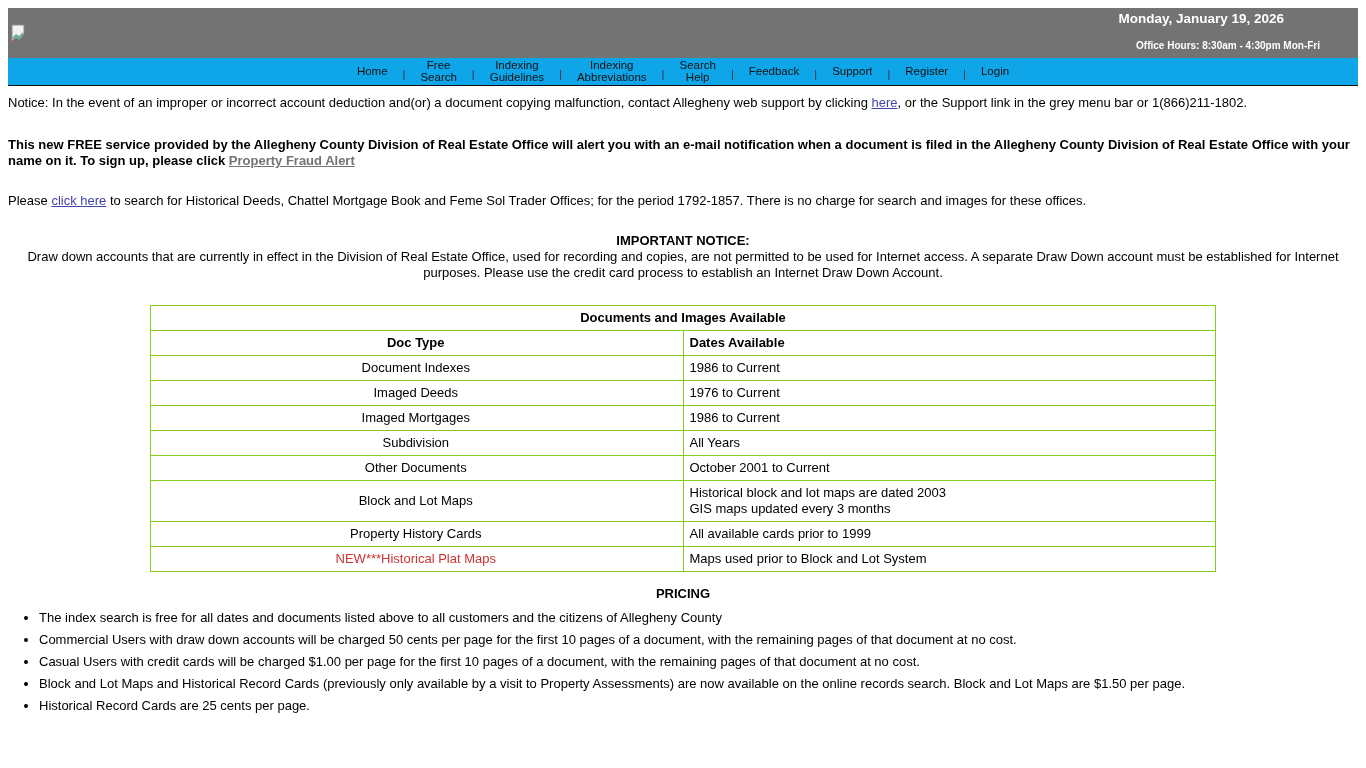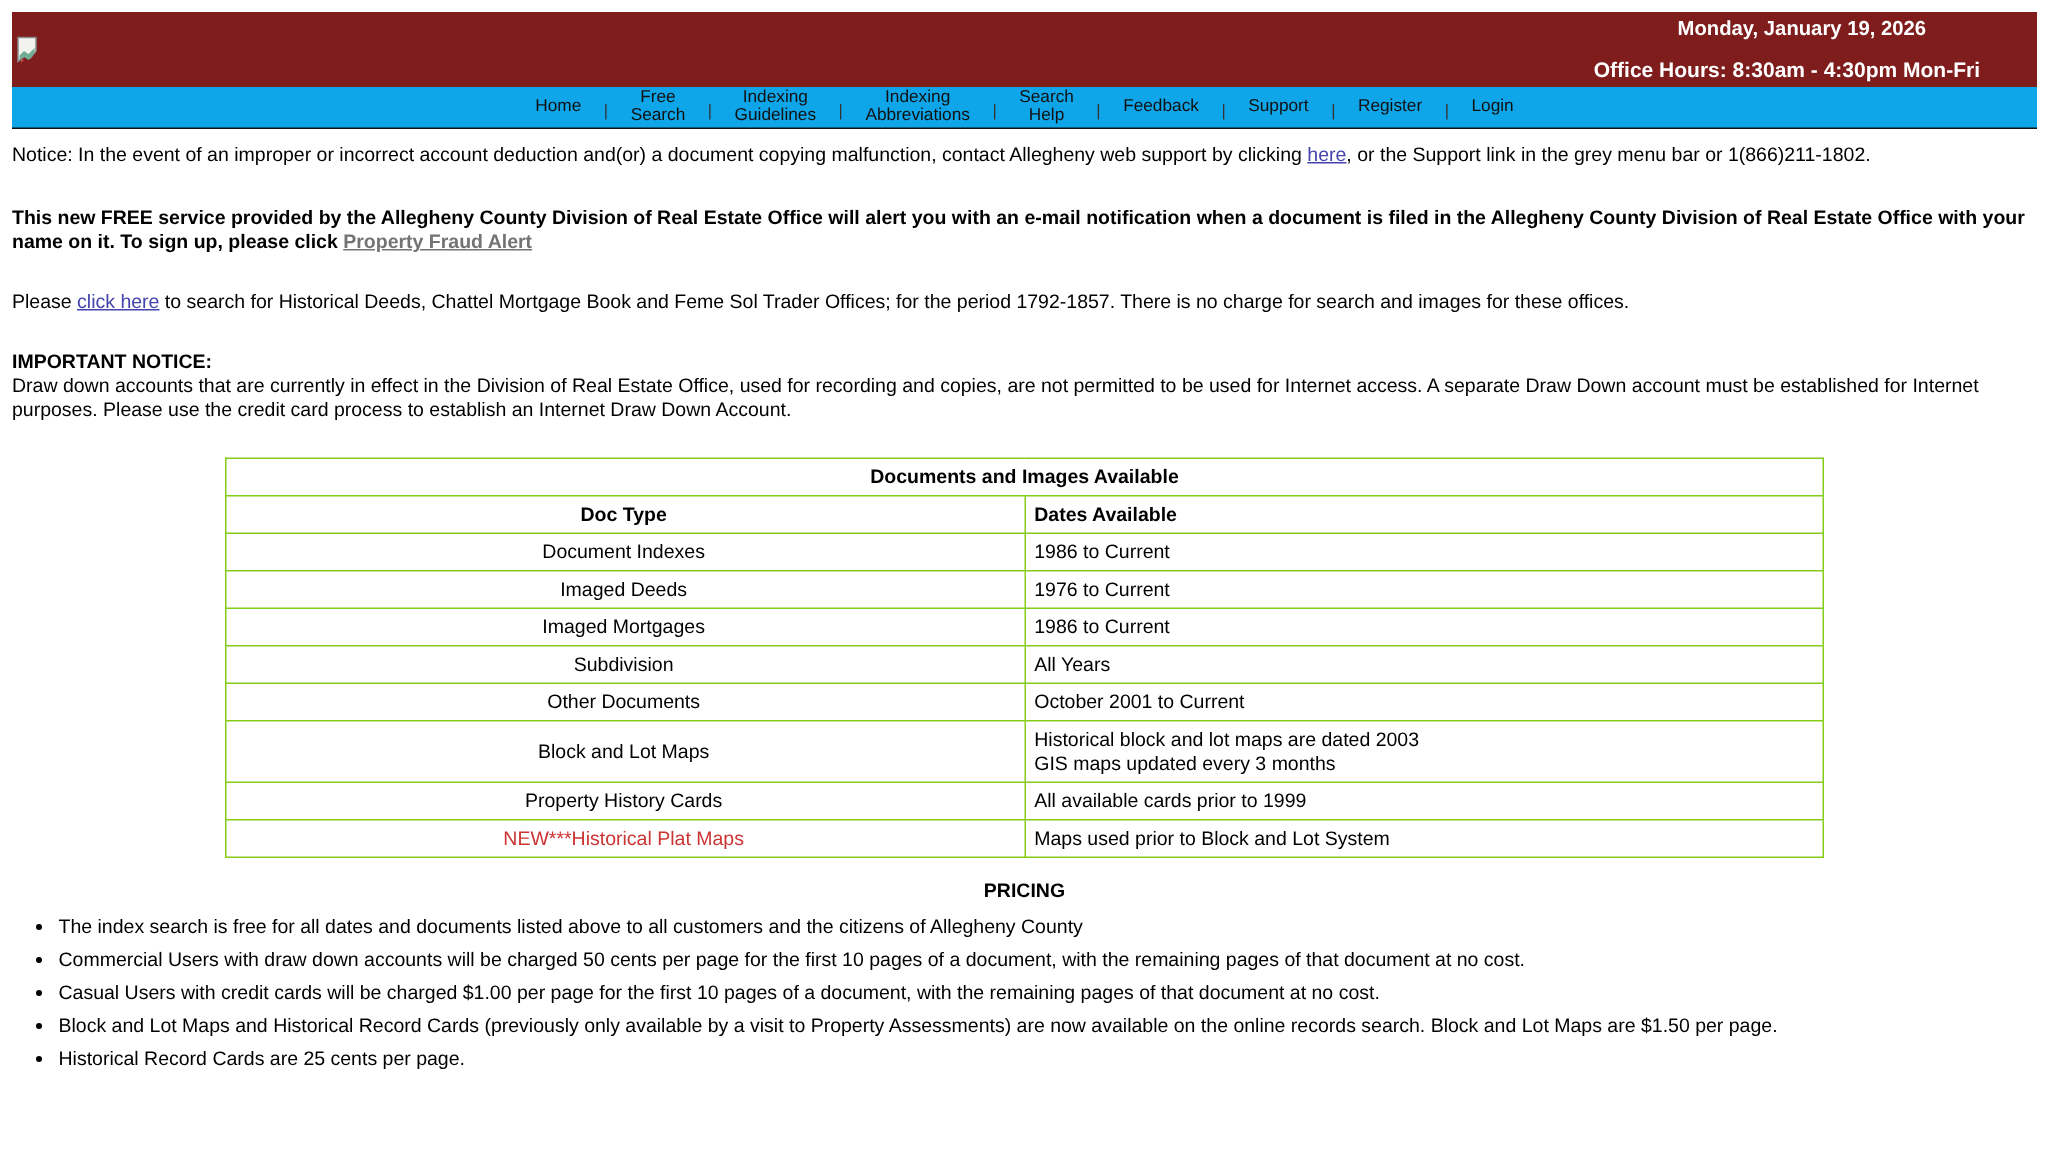--- a/index.html
+++ b/index.html
@@ -6,52 +6,52 @@
   html, body { margin: 0; padding: 0; background: #ffffff; }
   body {
     width: 1366px; height: 768px; overflow: hidden;
     font-family: "Liberation Sans", "DejaVu Sans", sans-serif;
     font-size: 13px; color: #000; line-height: 16px;
   }
   .page { margin: 8px; width: 1350px; }
 
   
   .header-bar {
-    position: relative; height: 50px; background: #7f1d1d;
+    position: relative; height: 50px; background: #737373;
   }
   .logo {
     position: absolute; left: 2px; top: 16px; width: 18px; height: 20px; display: block;
   }
   .hdr-right {
     position: absolute; right: 0; top: 0; height: 100%;
     display: flex; flex-direction: column; justify-content: space-between;
     align-items: flex-end; padding: 3px 0 4px 0;
   }
   .hdr-date   { color: #fff; font-weight: 700; font-size: 13.5px; padding-right: 74px; }
-  .hdr-hours  { color: #fff; font-weight: 700; font-size: 14px; padding-right: 38px; }
+  .hdr-hours  { color: #fff; font-weight: 700; font-size: 10px; padding-right: 38px; }
 
   
   .menu-bar {
     height: 28px; background: #0ea5e9; border-bottom: 1px solid #111;
     display: flex; justify-content: center; align-items: center;
   }
   .menu { display: flex; align-items: center; }
   .menu-item {
     font-size: 11.5px; line-height: 11.5px; color: #111; text-decoration: none;
     text-align: center; white-space: pre-line; padding: 0 6px; cursor: pointer;
   }
   .menu-sep { font-size: 11px; color: #333; align-self: flex-end; padding: 0 9px 1px 9px; }
 
   
   .notice { margin: 9px 0 0 0; }
   .section-fraud { margin-top: 26px; }
   .fraud-heading { color: #cc0000; font-weight: 700; }
   .fraud-body { font-weight: 700; }
   .section-historical { margin-top: 24px; }
-  .section-important { margin-top: 24px; }
+  .section-important { margin-top: 24px; text-align: center; }
   .imp-heading { font-weight: 700; }
 
   a.link { color: #4343ad; text-decoration: underline; cursor: pointer; }
   a.link-bold { color: #737373; font-weight: 700; text-decoration: underline; cursor: pointer; }
 
   
   .doc-table {
     margin: 24px auto 0 auto; border-collapse: collapse; table-layout: fixed;
     width: 1066px;
   }

